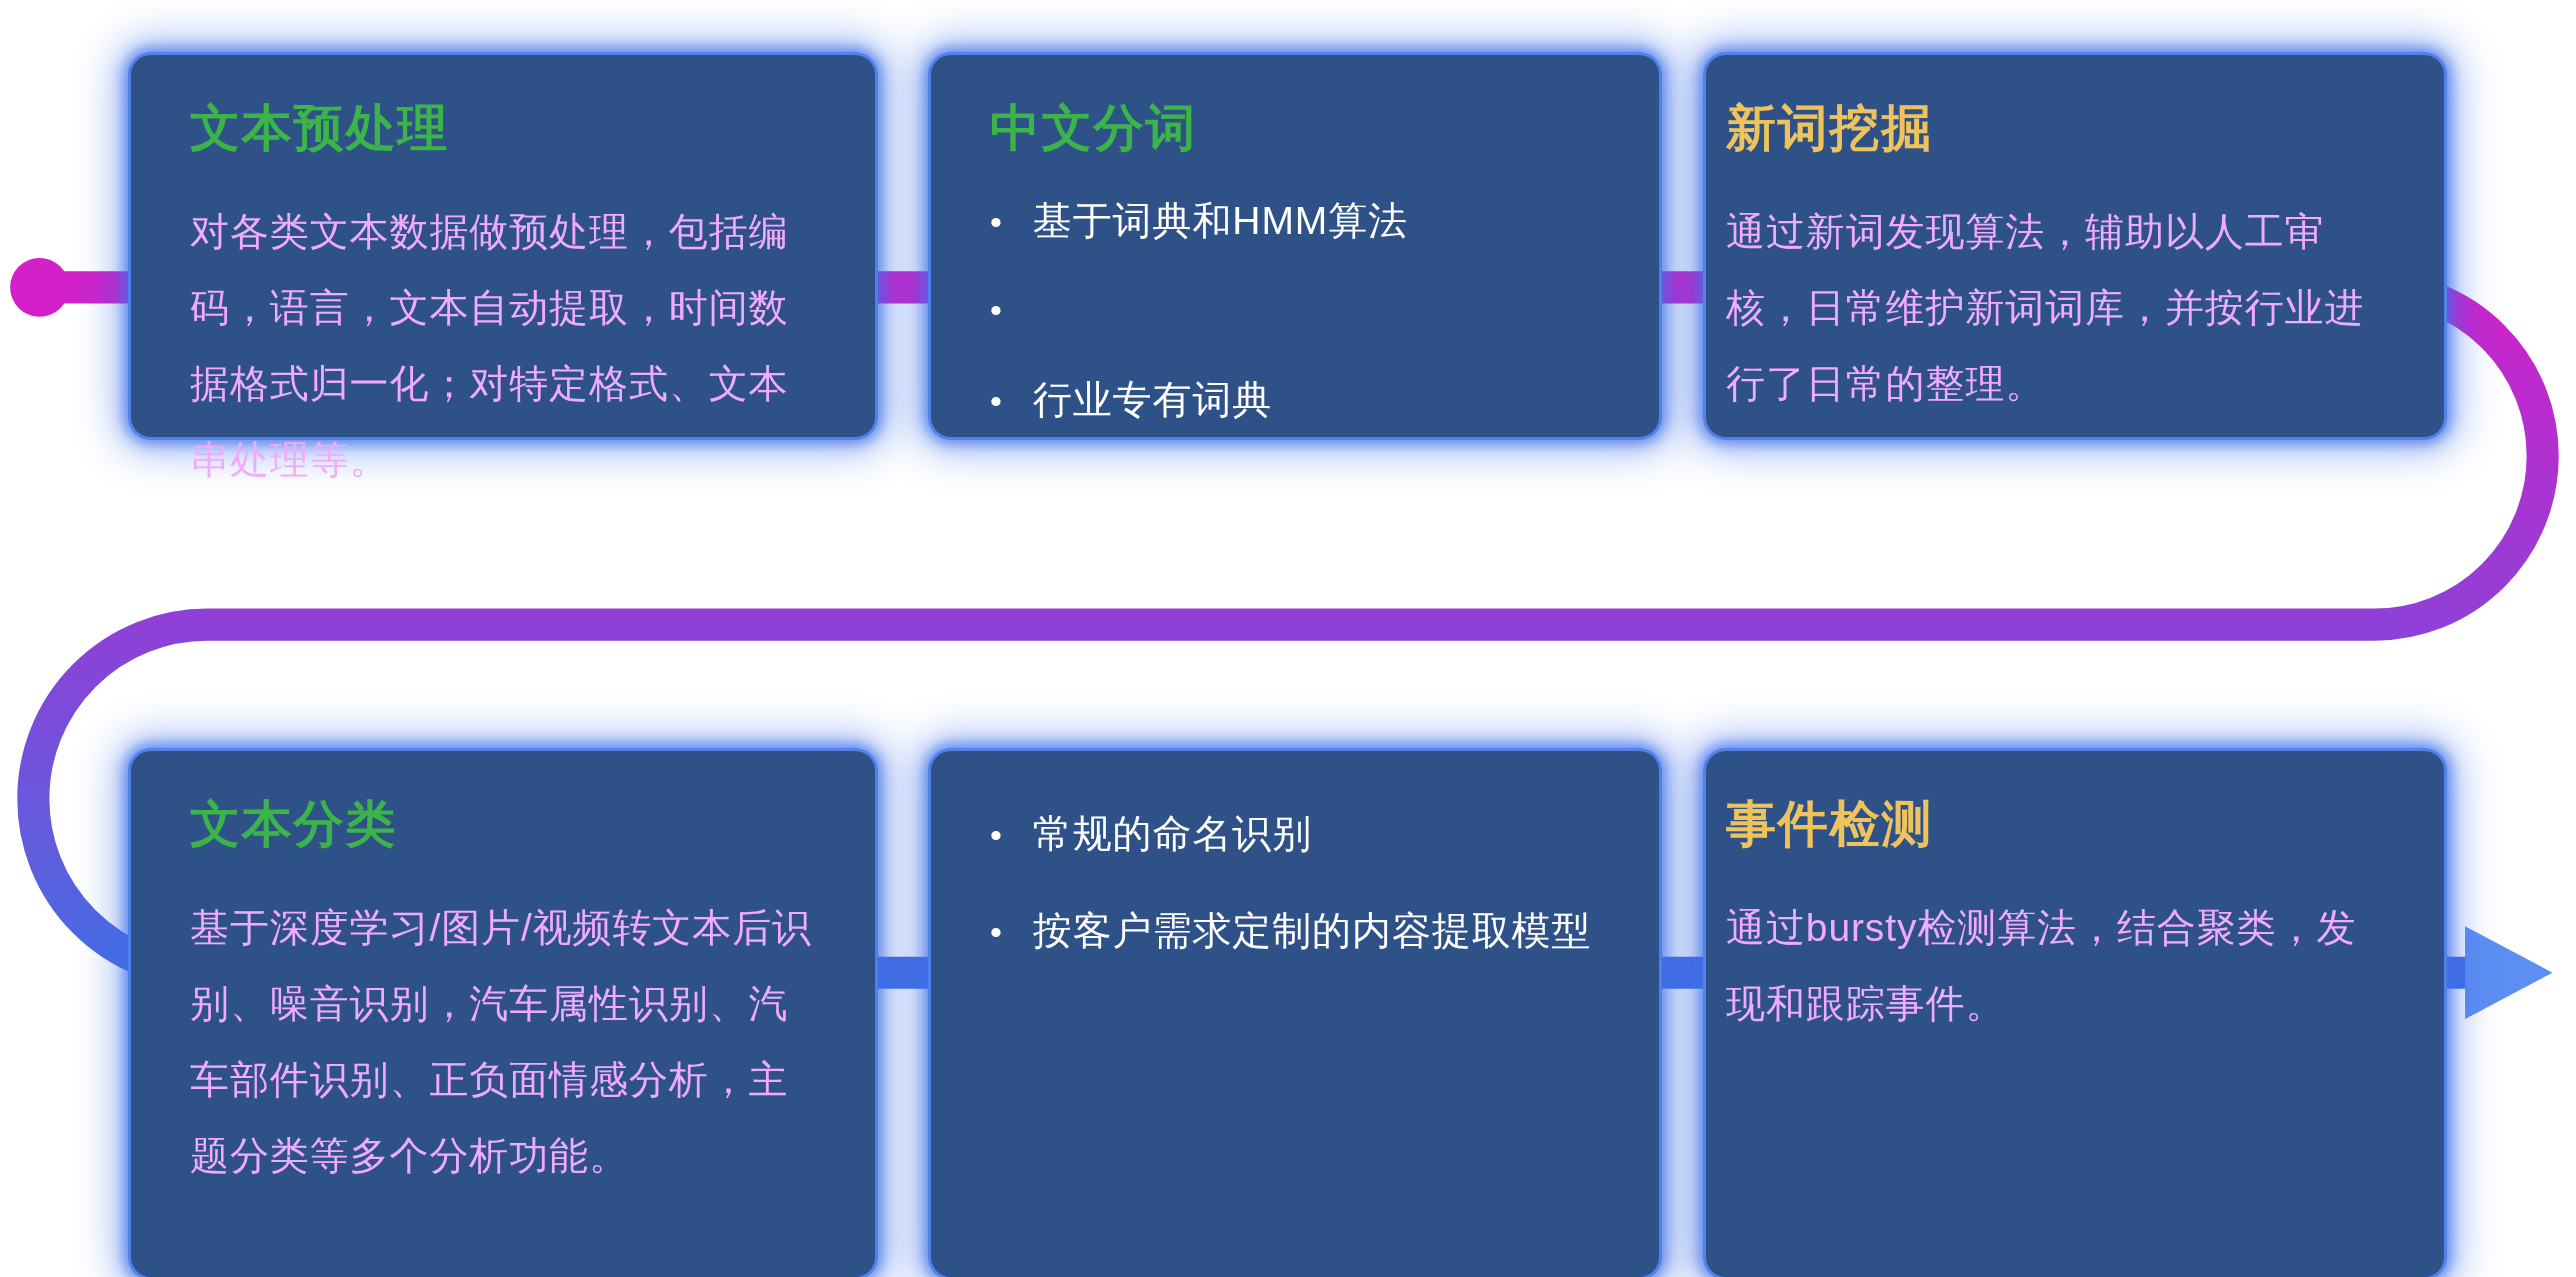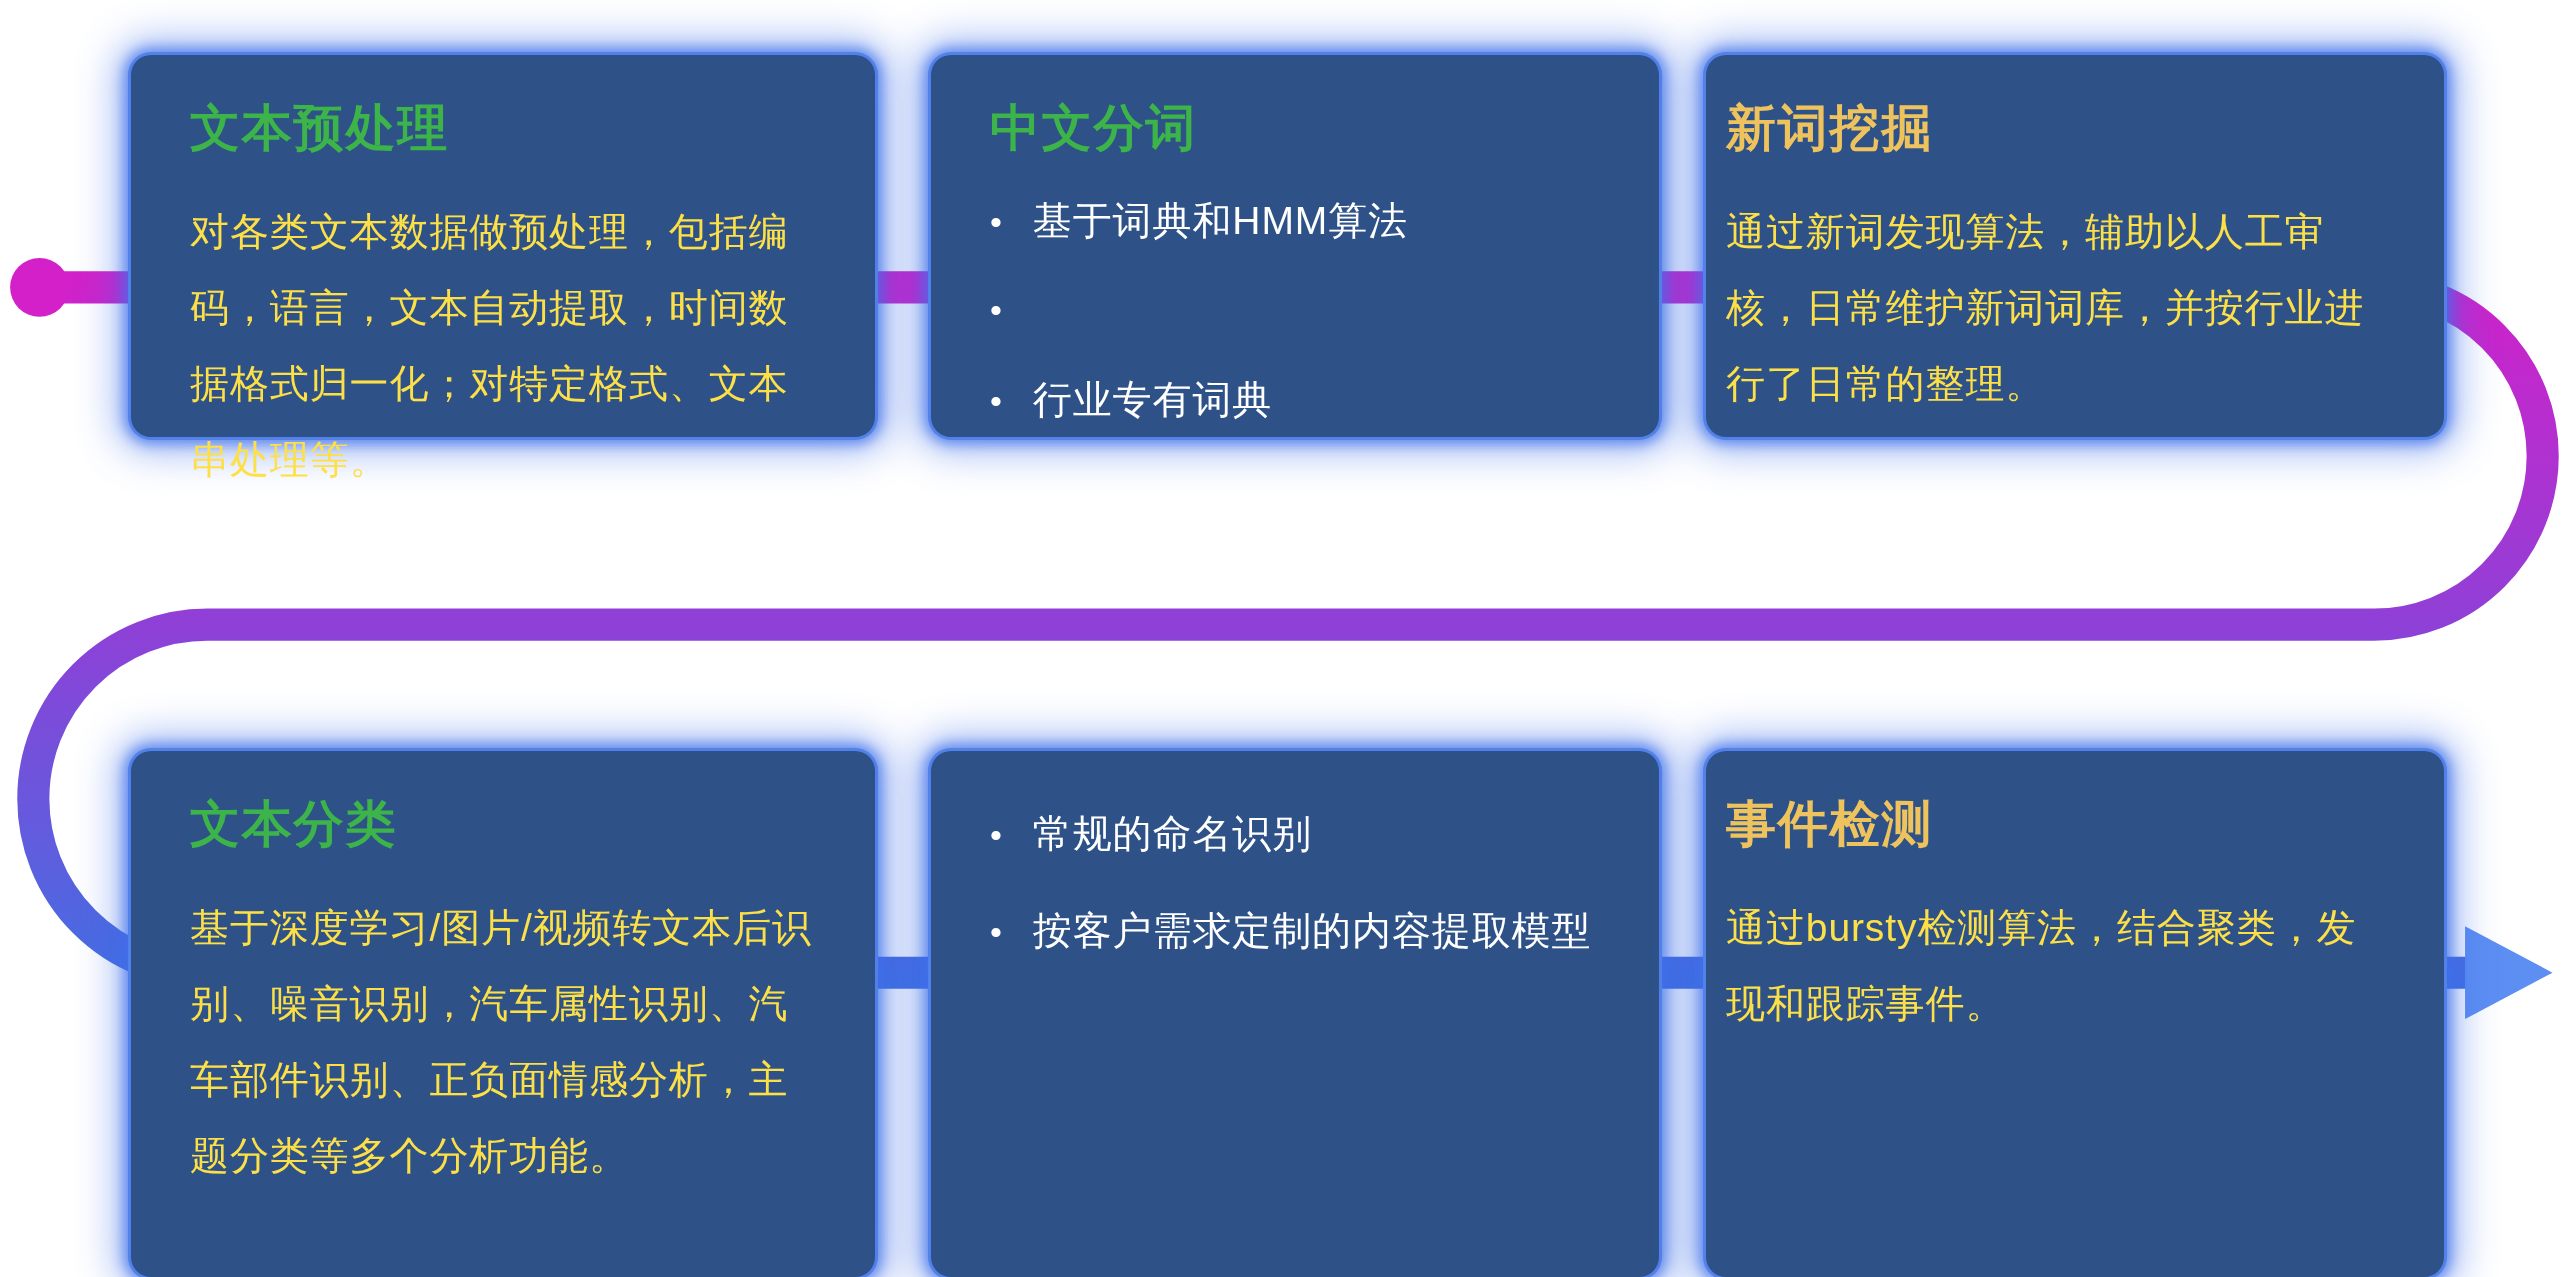--- a/index.html
+++ b/index.html
@@ -48,21 +48,21 @@
     letter-spacing: 1.8px;
     line-height: 1.2;
   }
   .title-green  { color: #3cb44a; }
   .title-yellow { color: #eec35e; }
 
   .card-body {
     margin: 0;
     font-size: 39px;
     line-height: 1.95;
-    color: #fde047;
+    color: #f0abfc;
     letter-spacing: 0.9px;
   }
   .card-bullets {
     list-style: none;
     margin: 12.5px 0 0 0;
     padding: 0;
     font-size: 39px;
     color: #ffffff;
     letter-spacing: 0.9px;
   }

